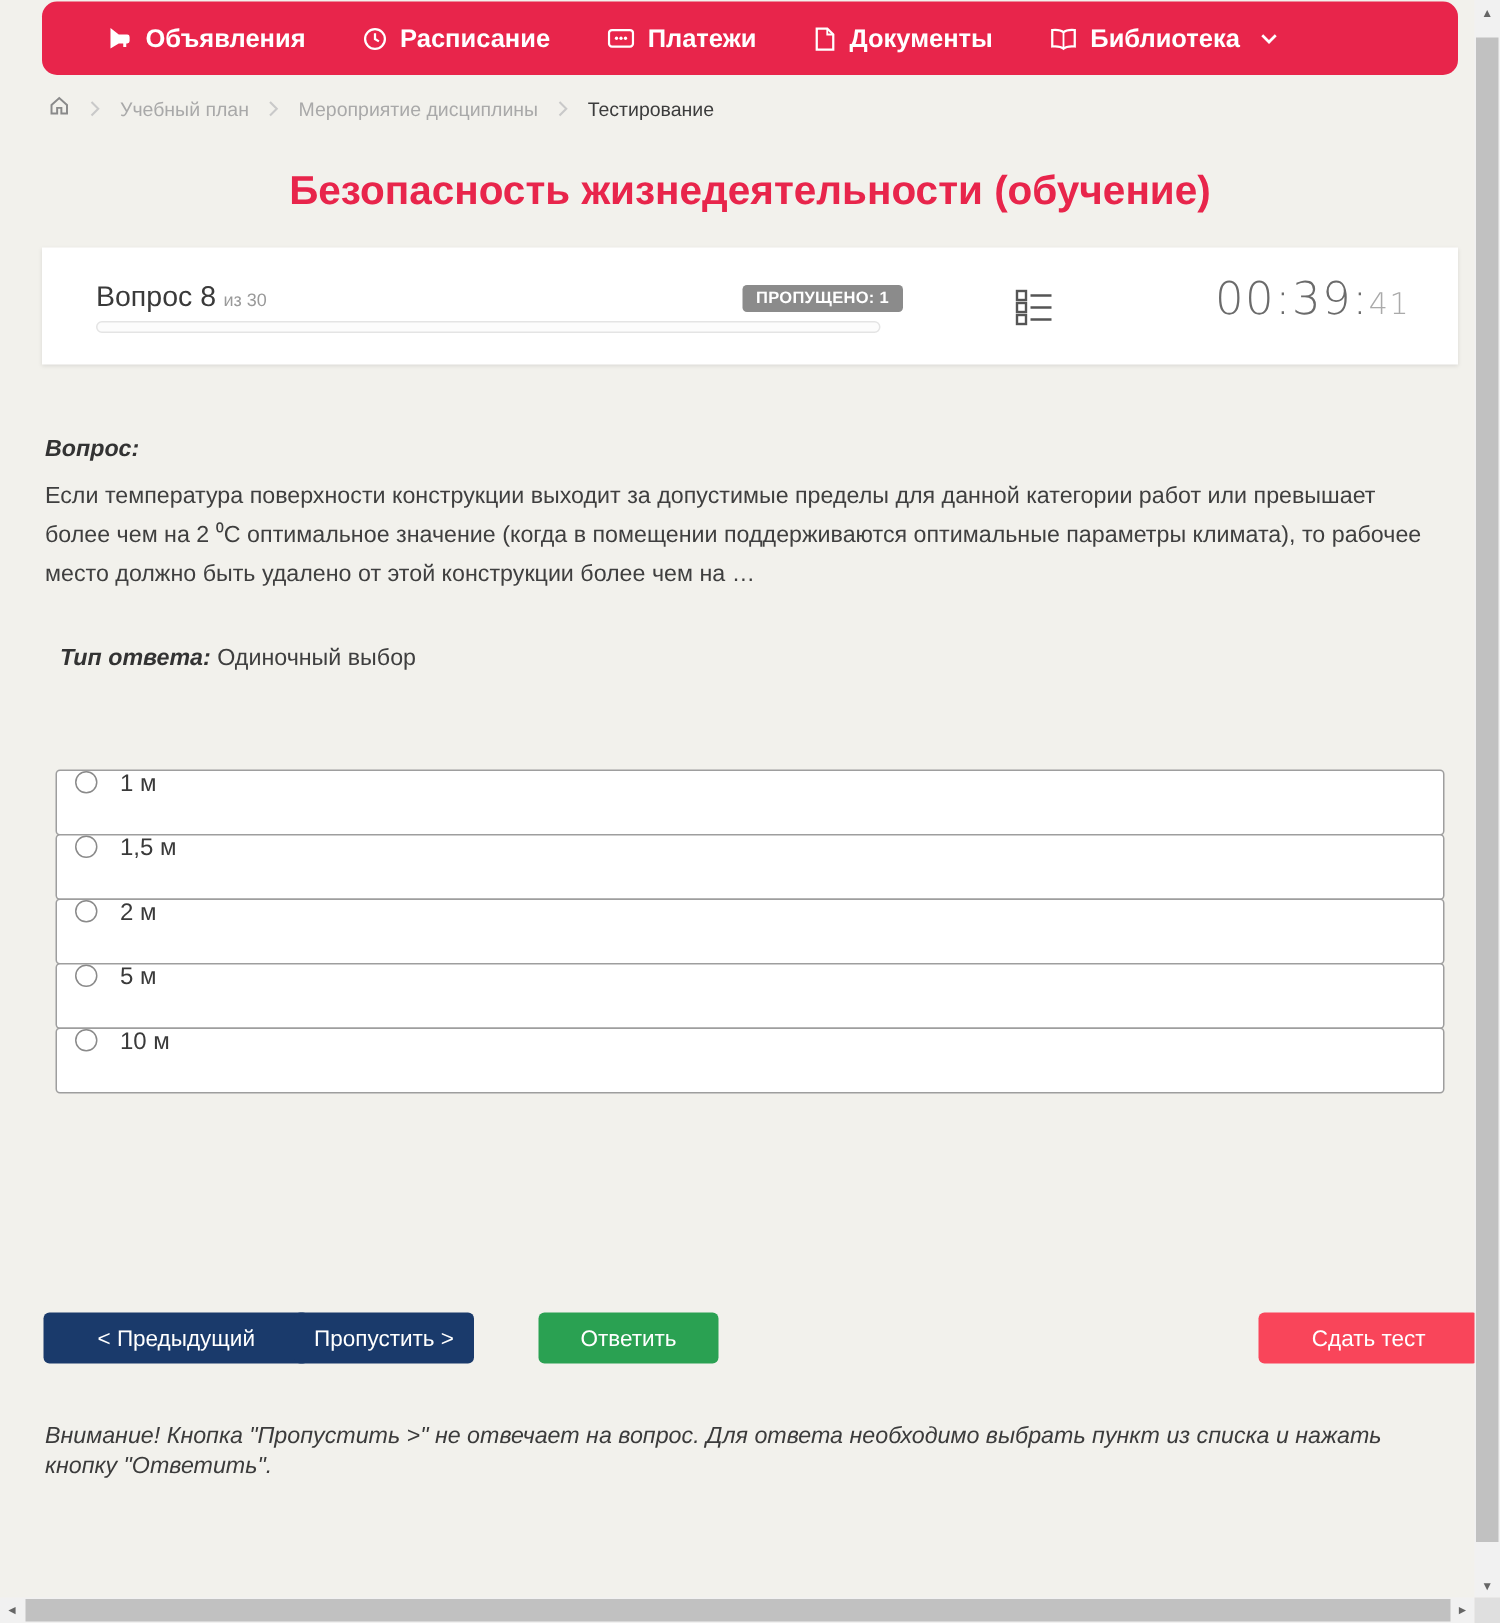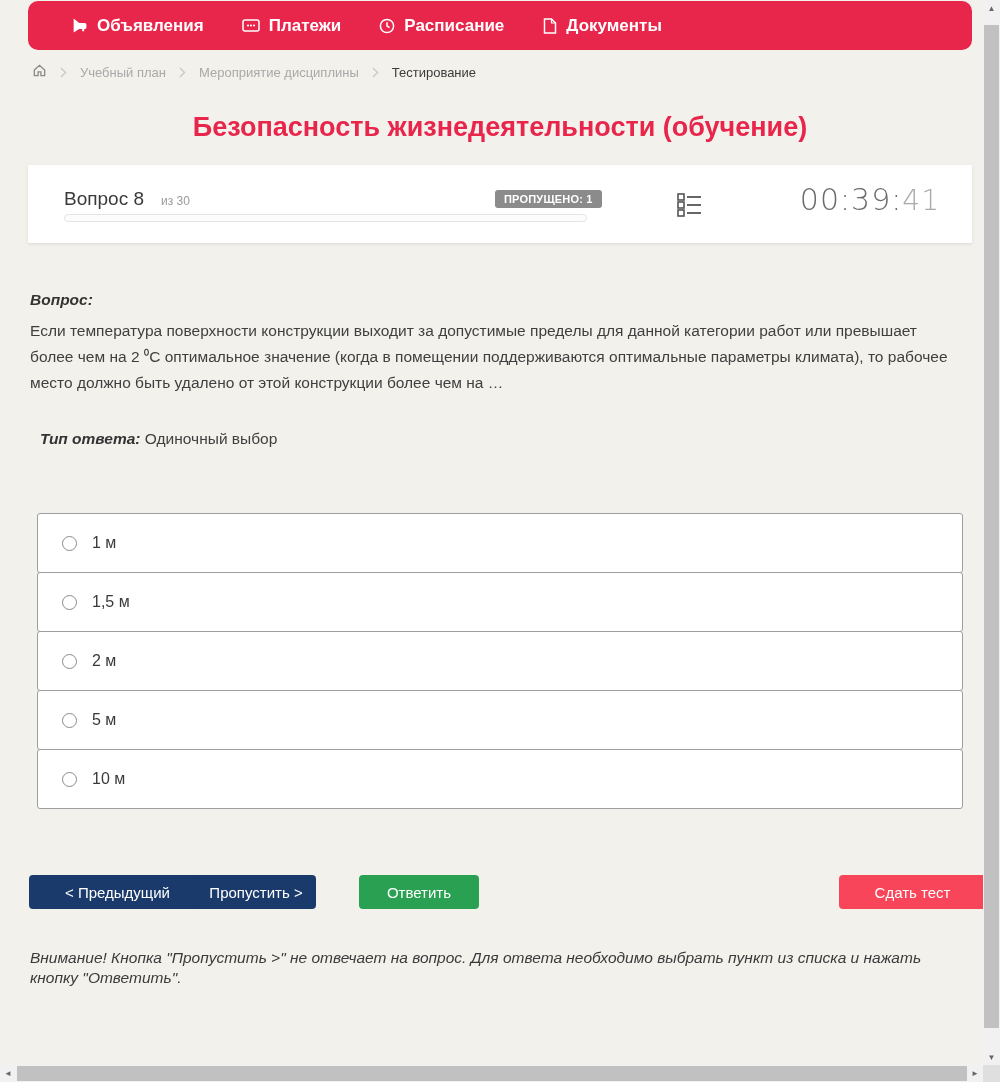--- a/index.html
+++ b/index.html
@@ -45,51 +45,51 @@
     position:absolute; left:0; top:112px; width:1000px;
     text-align:center; font-size:27px; font-weight:bold; color:#e8254b;
   }
 
   
   .qcard {
     position:absolute; left:28px; top:165px; width:944px; height:78px;
     background:#fff; box-shadow:0 1px 3px rgba(0,0,0,.10);
   }
   .q-num { position:absolute; left:36px; top:23px; font-size:19px; color:#3a3a3a; }
-  .q-of  { font-size:12px; color:#9a9a9a; margin-left:17px;text-align:center; }
+  .q-of  { font-size:12px; color:#9a9a9a; margin-left:5px;text-align:center; }
   .q-badge {
     position:absolute; left:467px; top:25px;
     background:#8b8b8b; color:#fff; font-size:11px; font-weight:bold;
     padding:3px 9px; border-radius:3px; letter-spacing:.2px;
   }
   .q-progress {
     position:absolute; left:36px; top:49px; width:523px; height:8px;
     background:#fcfcfc; border:1px solid #e4e4e4; border-radius:5px;
   }
   .q-progress-fill { height:100%; width:0%; background:#2aa152; border-radius:5px; }
   .q-list-icon { position:absolute; left:648px; top:26px; cursor:pointer; }
   .q-timer {
     position:absolute; right:32px; top:17px;
     font-family:"DejaVu Sans", sans-serif; font-weight:300;
     font-size:30px; color:#6b6b6b; letter-spacing:1px;
   }
-  .q-timer .secs { font-size:28px; color:#aaaaaa; }
+  .q-timer .secs { font-size:20px; color:#aaaaaa; }
 
   
   .q-section { position:absolute; left:30px; top:291px; width:932px; }
   .q-label { font-weight:bold; font-style:italic; font-size:15.5px; color:#333; }
   .q-text  { margin-top:9px; font-size:15.5px; line-height:26px; color:#3f3f3f; }
   .q-type  { position:absolute; left:30px; top:430px; font-size:15.5px;margin-left:10px; }
   .q-type b { font-style:italic; }
 
   
   .answers { position:absolute; left:37px; top:513px; width:926px; }
   .answer {
-    height:60px; background:#fff; border:1px solid #9e9e9e; border-radius:3px;
-    display:flex; align-items:center; padding-left:24px;
+    height:44px; background:#fff; border:1px solid #9e9e9e; border-radius:3px;
+    display:flex; align-items:flex-start; padding-left:12px;
     margin-top:-1px; cursor:pointer;
   }
   .answer:first-child { margin-top:0; }
   .radio {
     width:15px; height:15px; border-radius:50%;
     border:1px solid #8a8a8a; background:#fff; margin-right:15px; flex:0 0 auto;
   }
   .answer-label { font-size:16px; color:#3a3a3a; }
 
   
@@ -152,46 +152,60 @@
     <div class="nav-item">
       <span>
         <svg width="17" height="17" viewBox="0 0 16 16">
             <path fill="#fff" d="M13.5 1.5v13l-5.2-3.2H5.5v2.2H3.6v-2.2H3a1.5 1.5 0 0 1-1.5-1.5V7.2A1.5 1.5 0 0 1 3 5.7h5.3L13.5 1.5z" transform="scale(-1,1) translate(-16,0)"></path>
           </svg>
       </span>
       <span>Объявления</span>
     </div>
     <div class="nav-item">
       <span>
+        <svg width="16" height="16" viewBox="0 0 16 16">
+            <circle cx="8" cy="8" r="6.6" fill="none" stroke="#fff" stroke-width="1.5"></circle>
+            <path fill="none" stroke="#fff" stroke-width="1.5" d="M8 4.2V8l2.6 1.6"></path>
+          </svg>
+      </span>
+      <span>Расписание</span>
+    </div>
+    <div class="nav-item">
+      <span>
         <svg width="18" height="15" viewBox="0 0 18 14">
             <rect x="1" y="1.5" width="16" height="11" rx="2" fill="none" stroke="#fff" stroke-width="1.5"></rect>
             <circle cx="6" cy="7" r="1.1" fill="#fff"></circle>
             <circle cx="9" cy="7" r="1.1" fill="#fff"></circle>
             <circle cx="12" cy="7" r="1.1" fill="#fff"></circle>
           </svg>
       </span>
       <span>Платежи</span>
     </div>
     <div class="nav-item">
       <span>
-        <svg width="16" height="16" viewBox="0 0 16 16">
-            <circle cx="8" cy="8" r="6.6" fill="none" stroke="#fff" stroke-width="1.5"></circle>
-            <path fill="none" stroke="#fff" stroke-width="1.5" d="M8 4.2V8l2.6 1.6"></path>
-          </svg>
-      </span>
-      <span>Расписание</span>
-    </div>
-    <div class="nav-item">
-      <span>
         <svg width="15" height="16" viewBox="0 0 14 16">
             <path fill="none" stroke="#fff" stroke-width="1.5" d="M2 1h7l4 4v10H2z"></path>
             <path fill="none" stroke="#fff" stroke-width="1.2" d="M9 1v4h4"></path>
           </svg>
       </span>
       <span>Документы</span>
+    </div>
+    <div class="nav-item">
+      <span>
+        <svg width="18" height="16" viewBox="0 0 18 15">
+            <path fill="none" stroke="#fff" stroke-width="1.5" d="M9 3C7.5 1.6 5 1.2 1.5 1.5v11c3.5-.3 6 .1 7.5 1.5 1.5-1.4 4-1.8 7.5-1.5v-11C13 1.2 10.5 1.6 9 3z"></path>
+            <path stroke="#fff" stroke-width="1.2" d="M9 3v11"></path>
+          </svg>
+      </span>
+      <span>Библиотека</span>
+      <span class="nav-caret">
+        <svg width="12" height="8" viewBox="0 0 12 8">
+            <path fill="none" stroke="#fff" stroke-width="1.8" d="M1.5 1.5 6 6l4.5-4.5"></path>
+          </svg>
+      </span>
     </div>
   </nav>
 
   <div class="breadcrumb">
     <span class="crumb">
       <span>
         <svg width="15" height="15" viewBox="0 0 16 16">
             <path fill="none" stroke="#8a8a8a" stroke-width="1.4" d="M2.5 7.5 8 2.5l5.5 5v6h-4v-4h-3v4h-4z"></path>
           </svg>
       </span>

